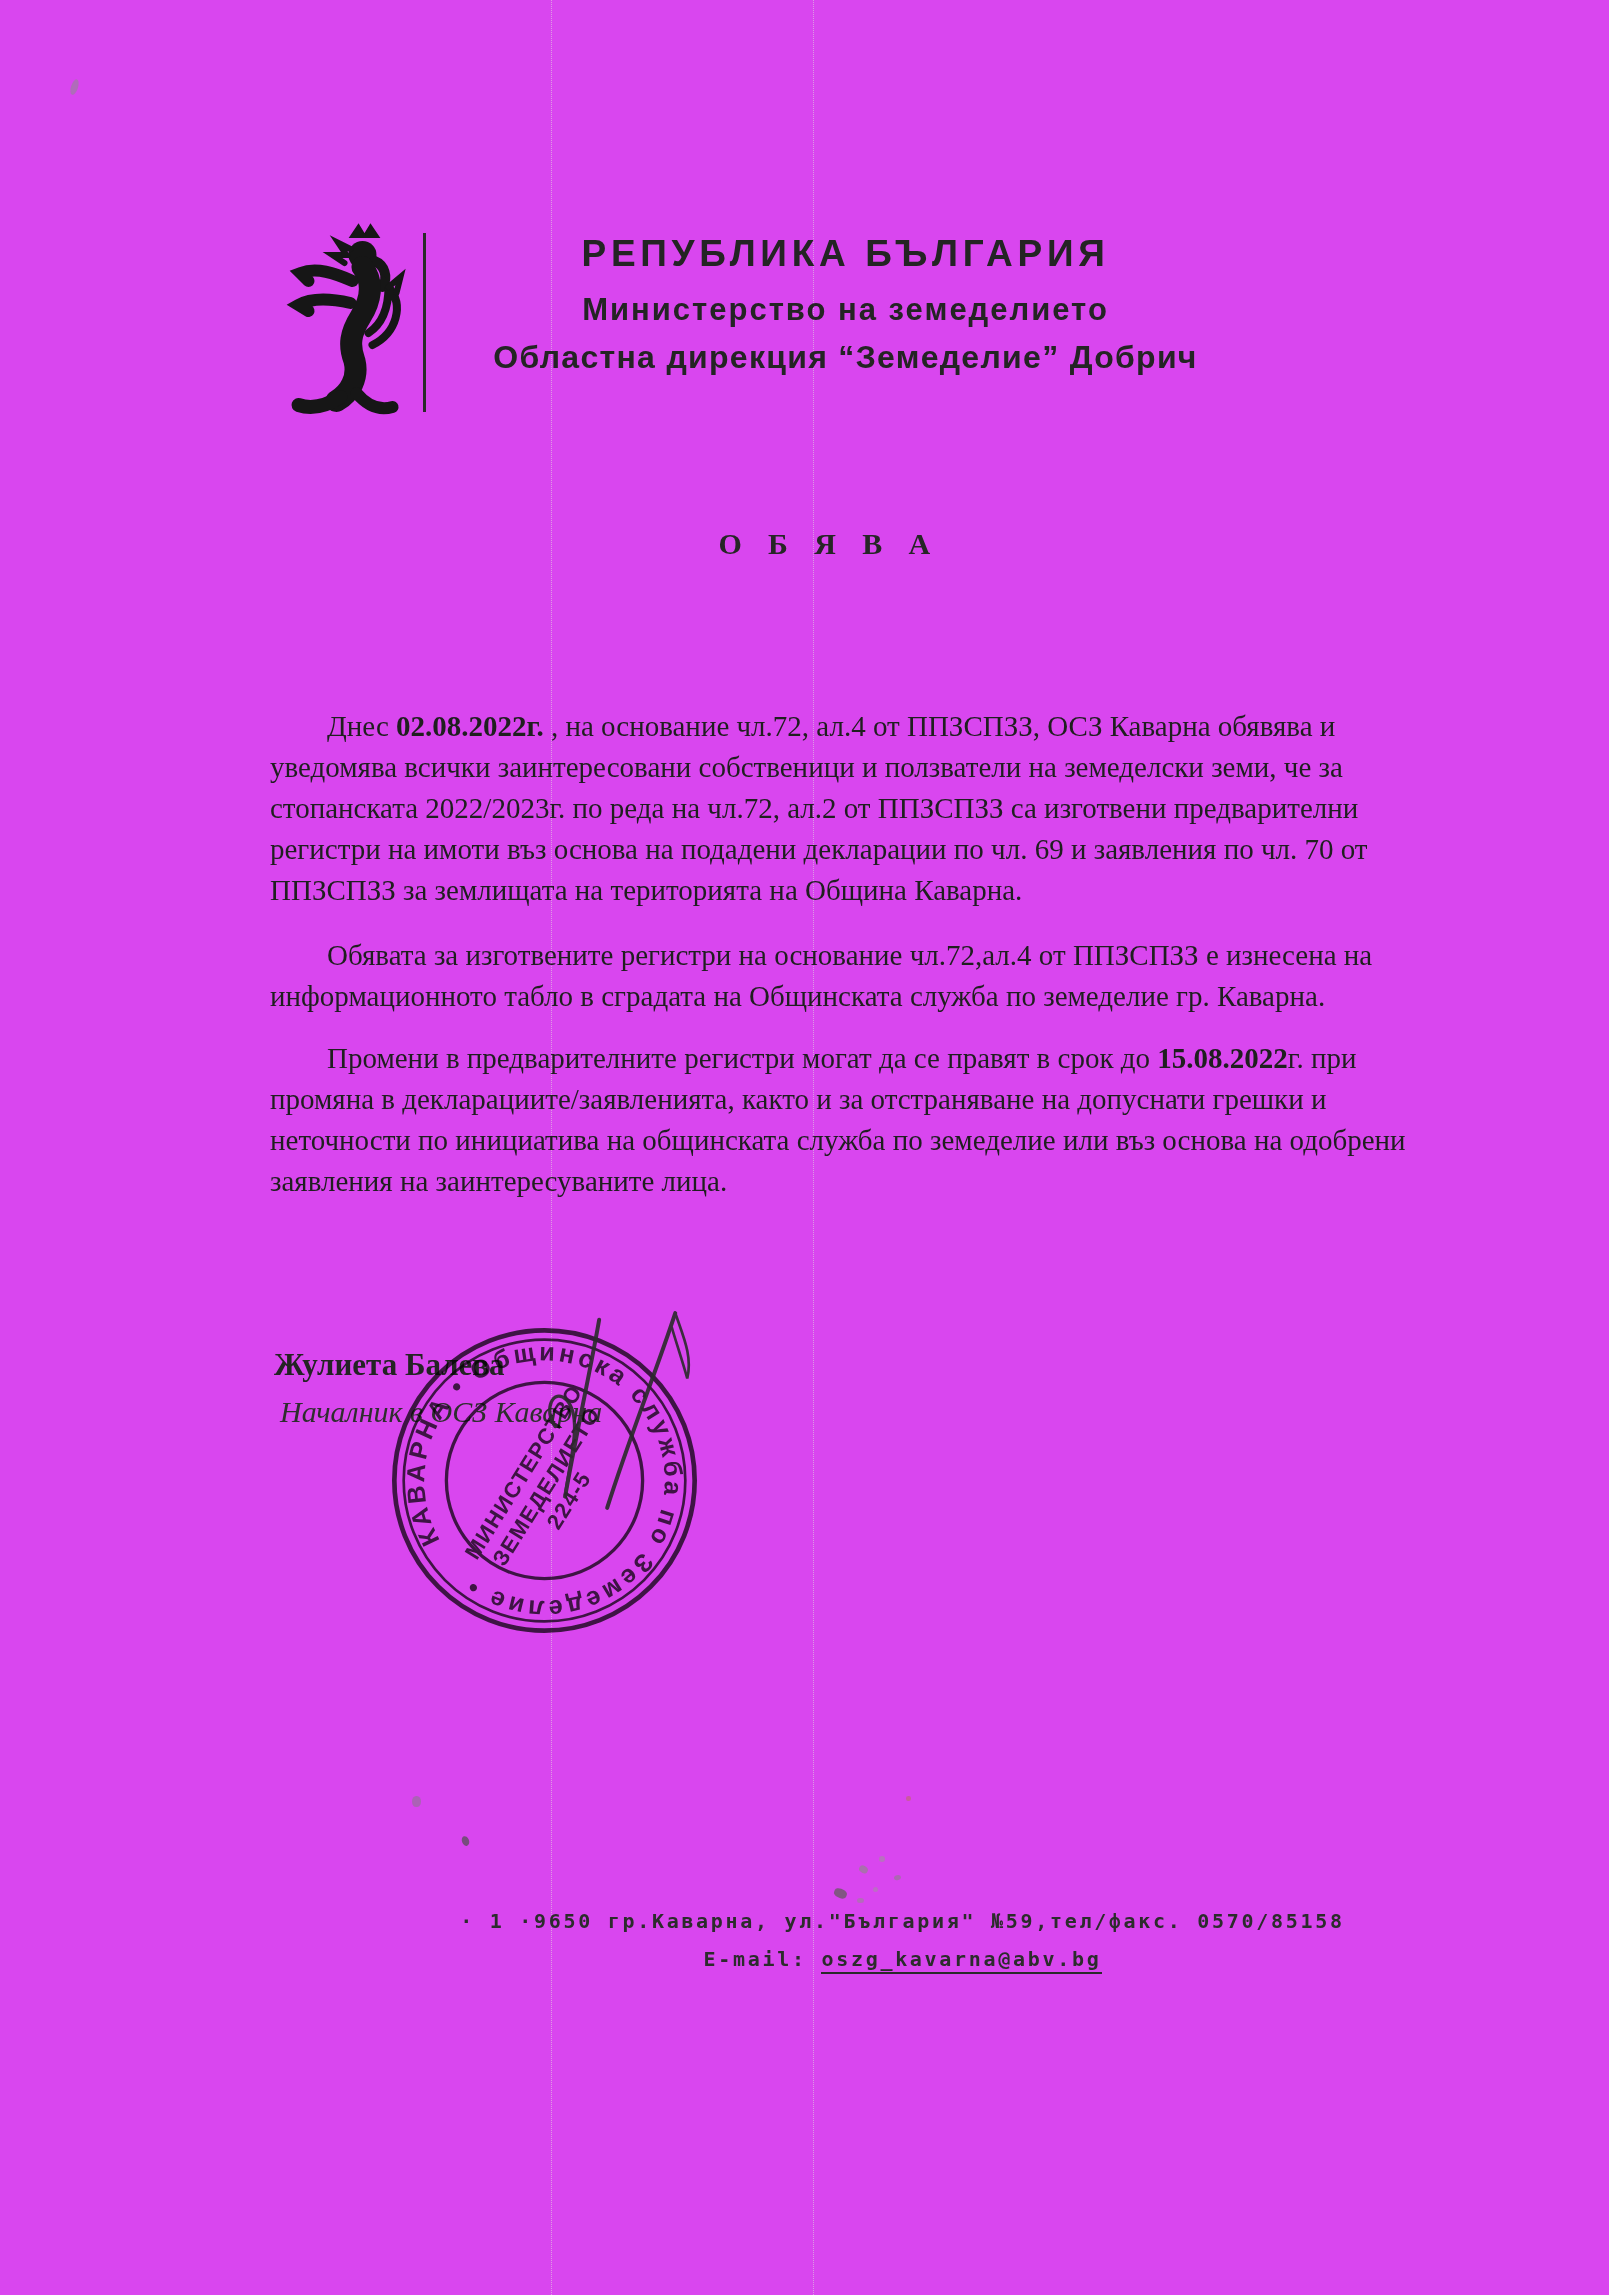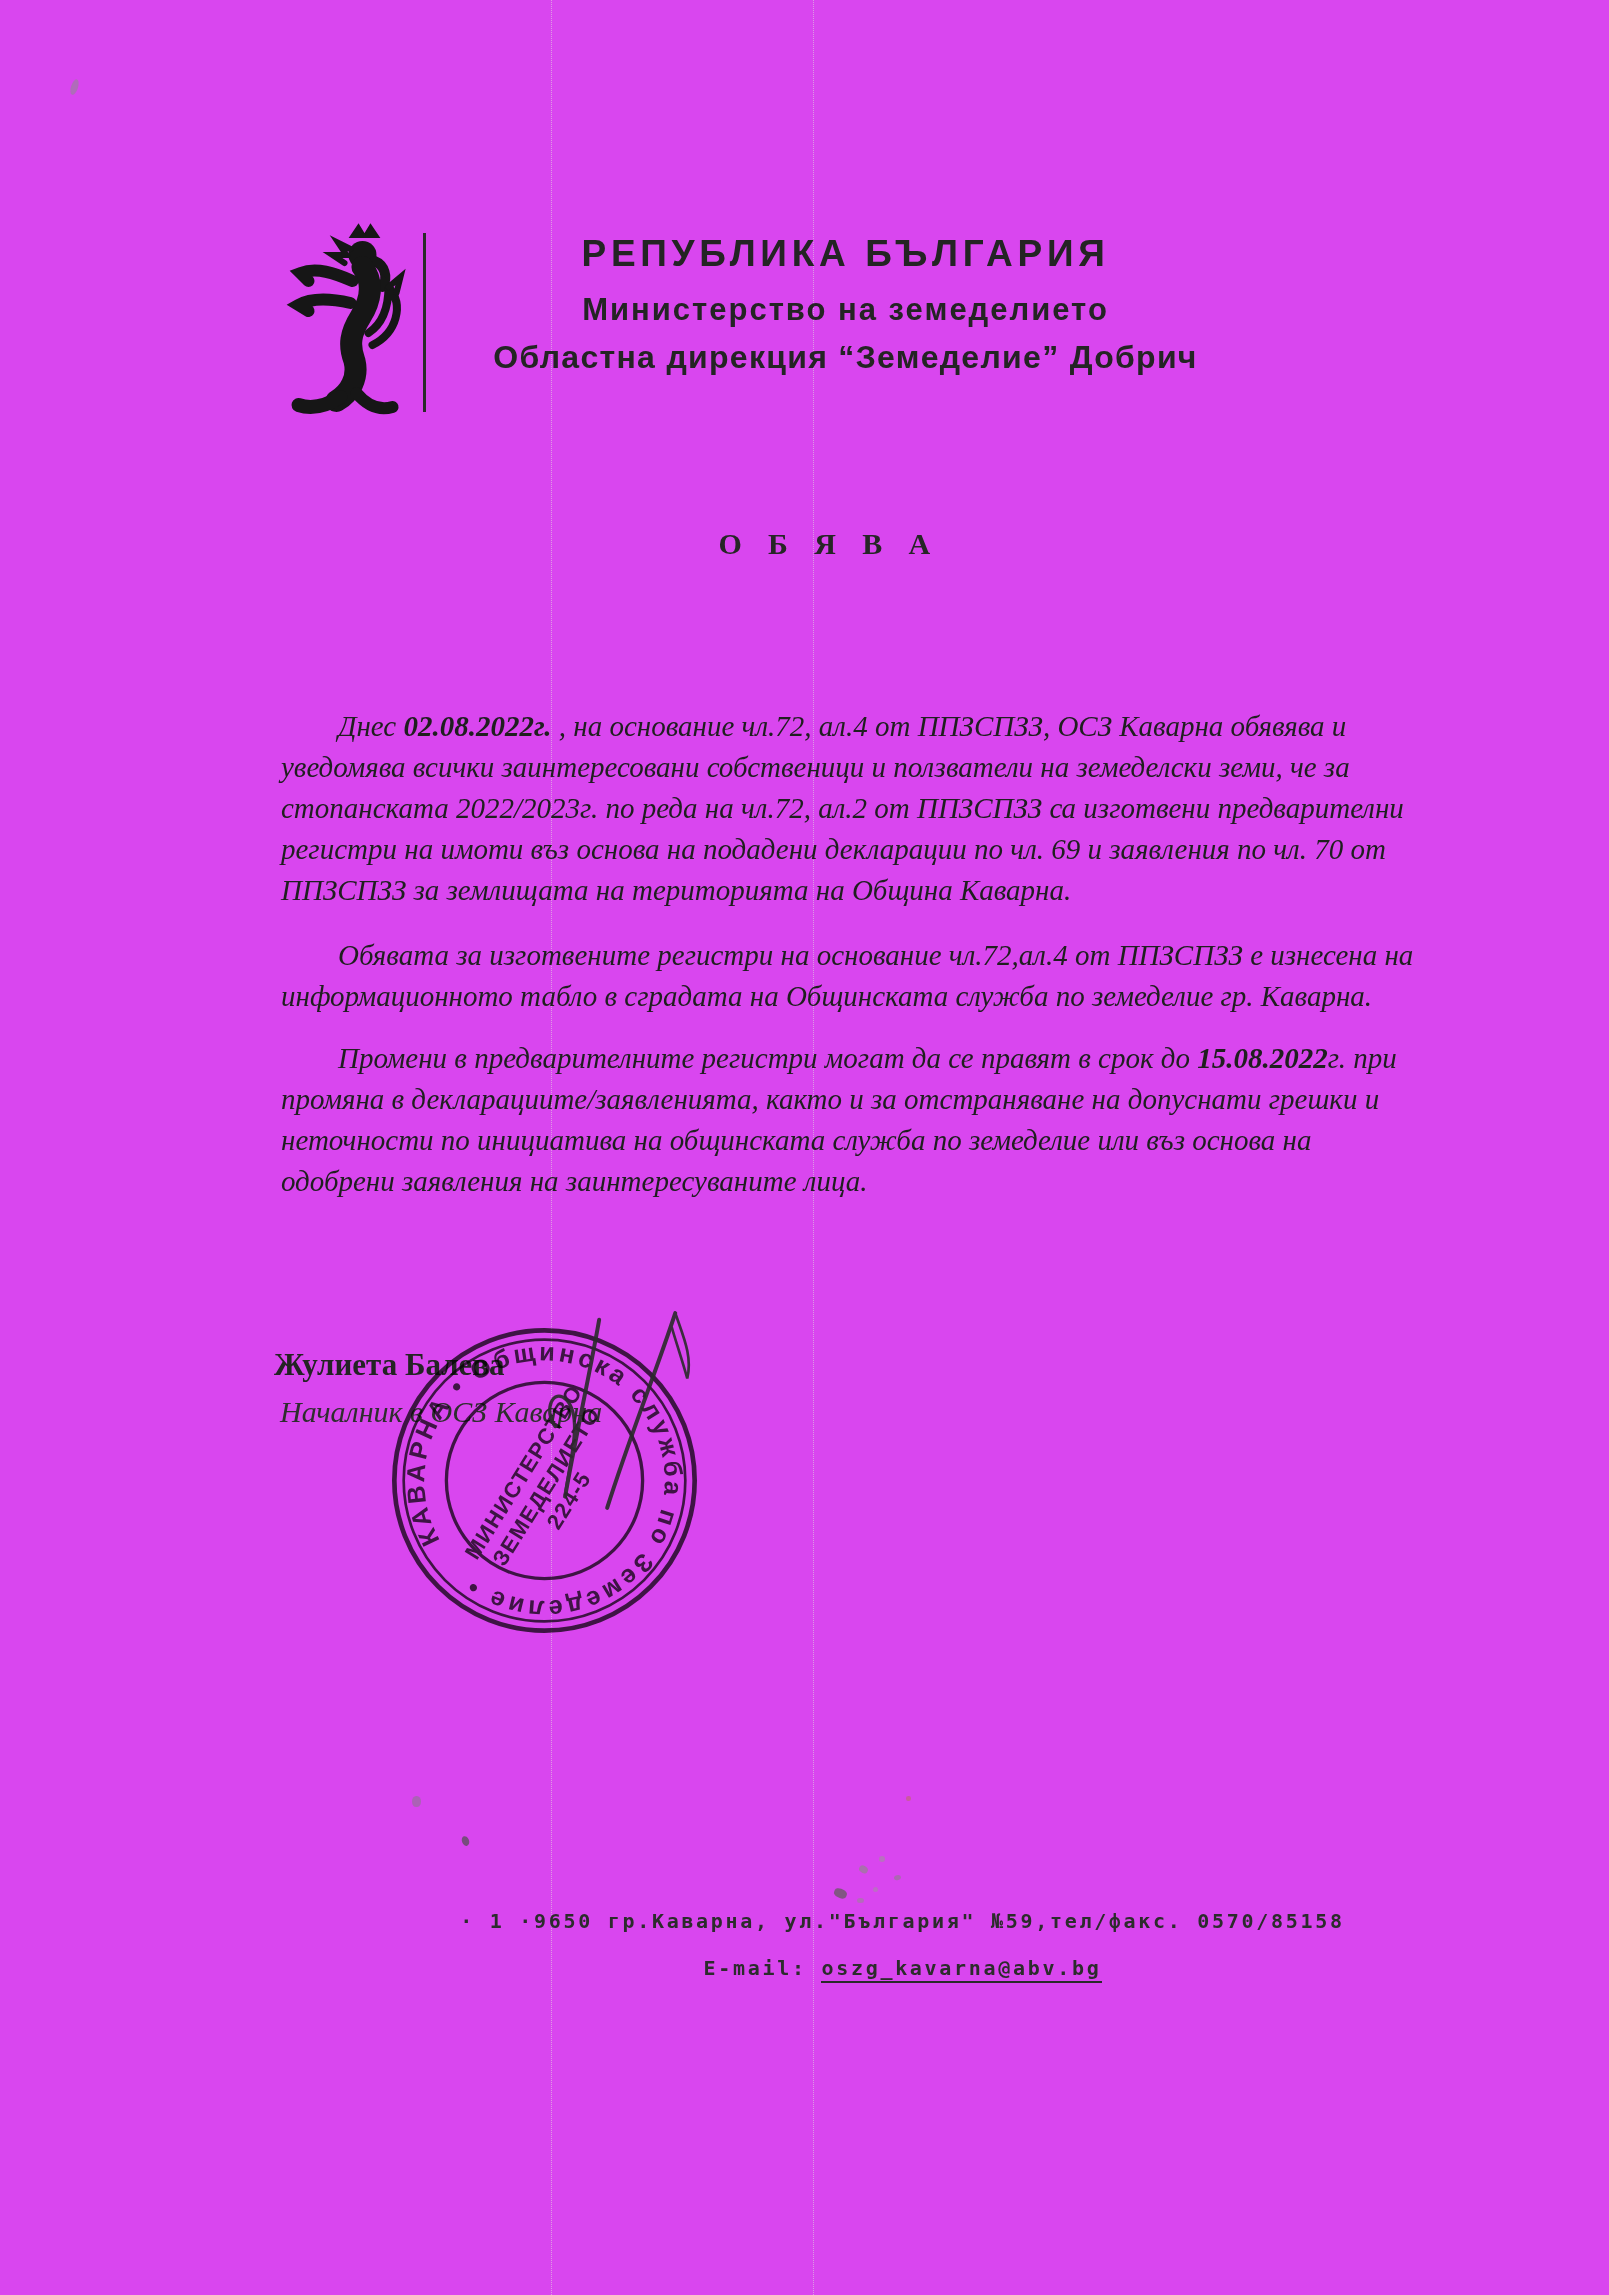--- a/index.html
+++ b/index.html
@@ -20,37 +20,37 @@
   .h-country{font-size:37px;letter-spacing:4.7px;margin:0 0 17.4px 0;}
   .h-ministry{font-size:31px;letter-spacing:2px;margin:0 0 10.7px 0;}
   .h-directorate{font-size:32px;letter-spacing:1.3px;margin:0 0 8px 0;}
   .h-office{font-size:30px;letter-spacing:1.3px;margin:0 0 0 60px;}
   
   .doc-title{
     position:absolute;left:0;top:527px;width:1590px;text-align:center;
     font-size:30px;font-weight:bold;letter-spacing:9.4px;color:#262626;padding-left:34px;
   }
   
-  .body-text{position:absolute;left:281px;top:706px;width:1145px;font-size:29px;line-height:41px;font-style:italic;}
+  .body-text{position:absolute;left:270px;top:706px;width:1145px;font-size:29px;line-height:41px;}
   .para{margin:0 0 24px 0;text-indent:57px;}
   .para.p2{margin-bottom:21.4px;}
   .para.p3{margin-bottom:33px;text-indent:27px;white-space:nowrap;}
   .para b{font-weight:bold;}
   
   .sig-name{position:absolute;left:274px;top:1347px;font-size:31px;font-weight:bold;color:#242424;}
   .sig-role{position:absolute;left:280px;top:1395px;font-size:30px;font-style:italic;color:#2e2e2e;}
   .stamp{position:absolute;left:391px;top:1327px;width:307px;height:307px;opacity:.9;mix-blend-mode:multiply;}
   .sig-strokes{position:absolute;left:468px;top:1273px;width:281px;height:267px;}
   
   .footer{
     position:absolute;left:234px;top:1909px;width:1337px;text-align:center;
     font-family:"DejaVu Sans Mono",monospace;font-weight:bold;
     font-size:20px;letter-spacing:2.7px;color:#2c2c2c;
   }
-  .footer .line2{margin-top:23px;}
+  .footer .line2{margin-top:14px;}
   .email{border-bottom:2px solid #2a2a2a;padding-bottom:1.3px;}
   
   .speck{position:absolute;border-radius:50%;}
 </style>
 </head>
 <body>
 
 <div class="page">
 
   <div class="vline" style="left:551px;"></div>

